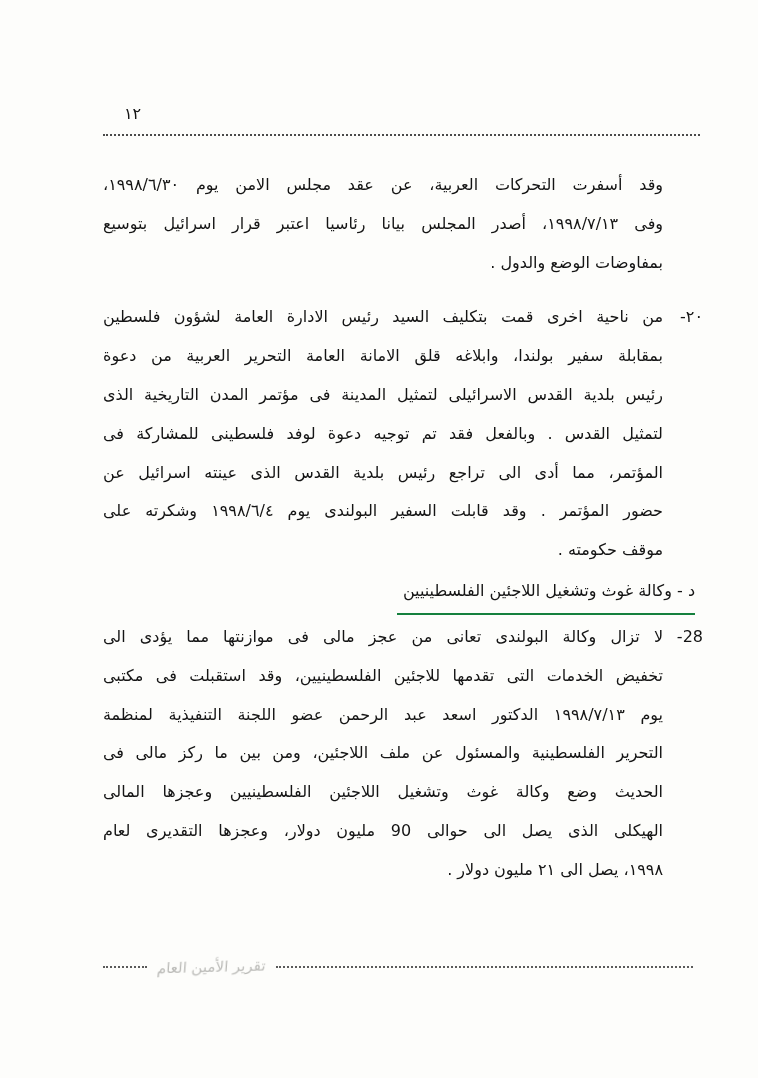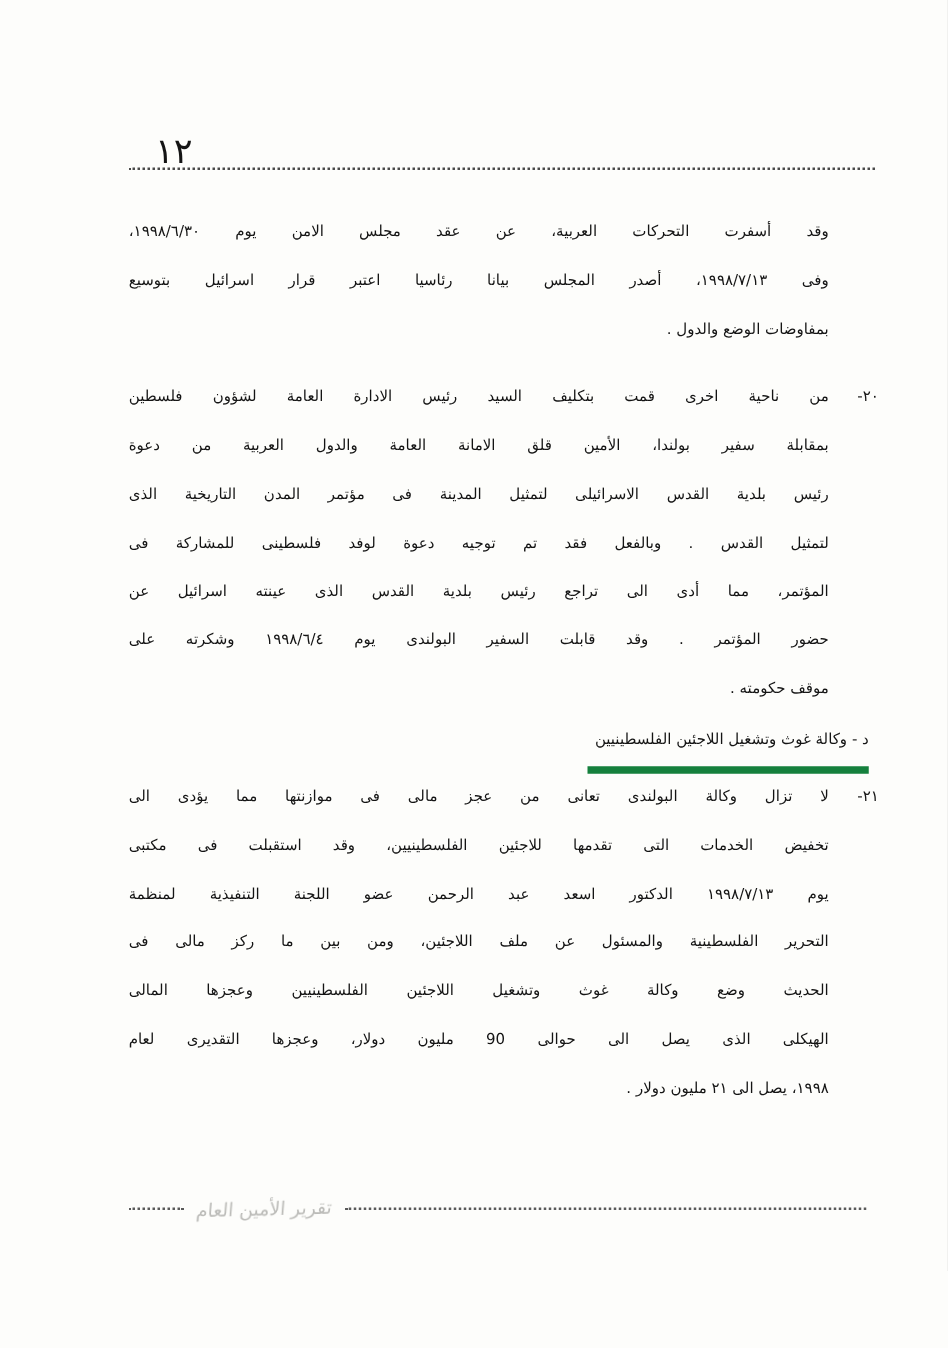--- a/index.html
+++ b/index.html
@@ -9,36 +9,36 @@
     margin:0 auto;
     background:#fdfdfb;
     font-family:"DejaVu Sans", sans-serif;
     color:#141414;
     direction:rtl;
     overflow:hidden;
   }
   .pagenum{
     position:absolute;
     left:124px;top:104px;
-    font-size:28px;
+    font-size:16px;
     letter-spacing:5px;
     color:#141414;
   }
   .toprule{
     position:absolute;
     left:103px;top:134px;
     width:597px;height:0;
     border-top:2px dotted #4a4a4a;
   }
   .textblock{
     position:absolute;
     top:166px;
     right:95px;
     width:560px;
-    font-size:12px;
+    font-size:16px;
     line-height:38.8px;
   }
   .para{margin:0 0 16px 0;}
   .item{position:relative;margin:0 0 2px 0;}
   .marker{
     position:absolute;
     right:-40px;top:0;
     white-space:nowrap;
   }
   .ln{
@@ -50,21 +50,21 @@
     text-align-last:right;
   }
   .heading{
     text-align:right;
     margin:2px -32px 2px 0;
     line-height:38px;
     height:44px;
   }
   .heading .headtext{
     display:inline-block;
-    border-bottom:6px solid #15803d;
+    border-bottom:2px solid #15803d;
     padding-bottom:3px;
     padding-inline-end:6px;
   }
   .footer{
     position:absolute;
     left:103px;top:958px;
     width:590px;
     display:flex;
     align-items:center;
     gap:10px;
@@ -94,34 +94,34 @@
 
     <div class="para">
       <div class="ln">وقد أسفرت  التحركات العربية، عن عقد مجلس الامن يوم ١٩٩٨/٦/٣٠،</div>
       <div class="ln">وفى ١٩٩٨/٧/١٣، أصدر المجلس بيانا رئاسيا اعتبر قرار اسرائيل  بتوسيع</div>
       <div class="ln end">بمفاوضات الوضع والدول .</div>
     </div>
 
     <div class="item">
       <span class="marker">٢٠-</span>
       <div class="ln">من ناحية اخرى قمت  بتكليف السيد رئيس الادارة العامة لشؤون فلسطين</div>
-      <div class="ln">بمقابلة سفير بولندا، الأمين  قلق الامانة العامة والدول العربية من دعوة</div>
+      <div class="ln">بمقابلة سفير بولندا، وابلاغه  قلق الامانة العامة التحرير العربية من دعوة</div>
       <div class="ln">رئيس بلدية القدس الاسرائيلى لتمثيل المدينة فى مؤتمر المدن التاريخية  الذى</div>
       <div class="ln">لتمثيل القدس . وبالفعل فقد تم توجيه دعوة لوفد فلسطينى  للمشاركة فى</div>
       <div class="ln">المؤتمر، مما أدى الى تراجع رئيس  بلدية القدس الذى عينته اسرائيل عن</div>
       <div class="ln">حضور المؤتمر . وقد قابلت السفير البولندى يوم ١٩٩٨/٦/٤ وشكرته على</div>
       <div class="ln end">موقف حكومته .</div>
     </div>
 
     <div class="heading">
       <span class="headtext">د - وكالة غوث وتشغيل اللاجئين الفلسطينيين</span>
     </div>
 
     <div class="item">
-      <span class="marker">٢١-</span>
+      <span class="marker">28-</span>
       <div class="ln">لا تزال وكالة  البولندى تعانى من عجز مالى فى موازنتها مما يؤدى الى</div>
       <div class="ln">تخفيض الخدمات التى تقدمها للاجئين الفلسطينيين،  وقد استقبلت فى مكتبى</div>
       <div class="ln">يوم ١٩٩٨/٧/١٣ الدكتور اسعد عبد الرحمن عضو اللجنة التنفيذية لمنظمة</div>
       <div class="ln">التحرير الفلسطينية  والمسئول عن ملف اللاجئين، ومن بين ما ركز مالى فى</div>
       <div class="ln">الحديث وضع وكالة غوث وتشغيل اللاجئين الفلسطينيين وعجزها المالى</div>
       <div class="ln">الهيكلى الذى يصل الى حوالى 90 مليون دولار، وعجزها التقديرى لعام</div>
       <div class="ln end">١٩٩٨، يصل الى ٢١ مليون دولار .</div>
     </div>
 
   </div>

